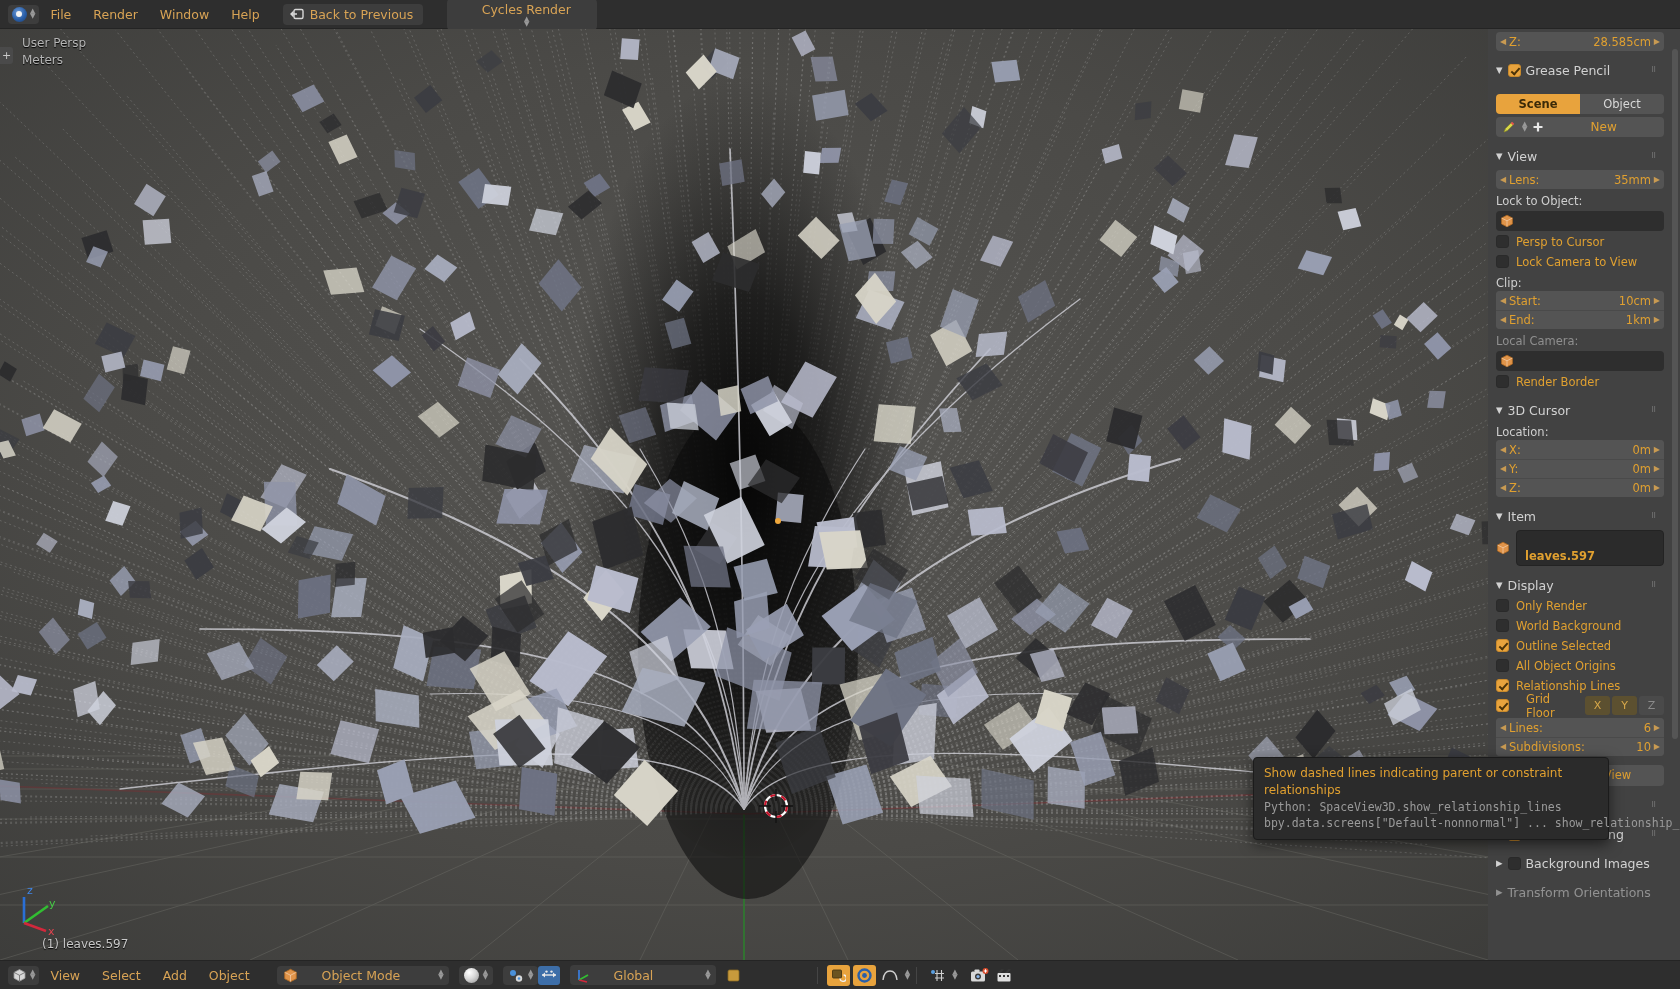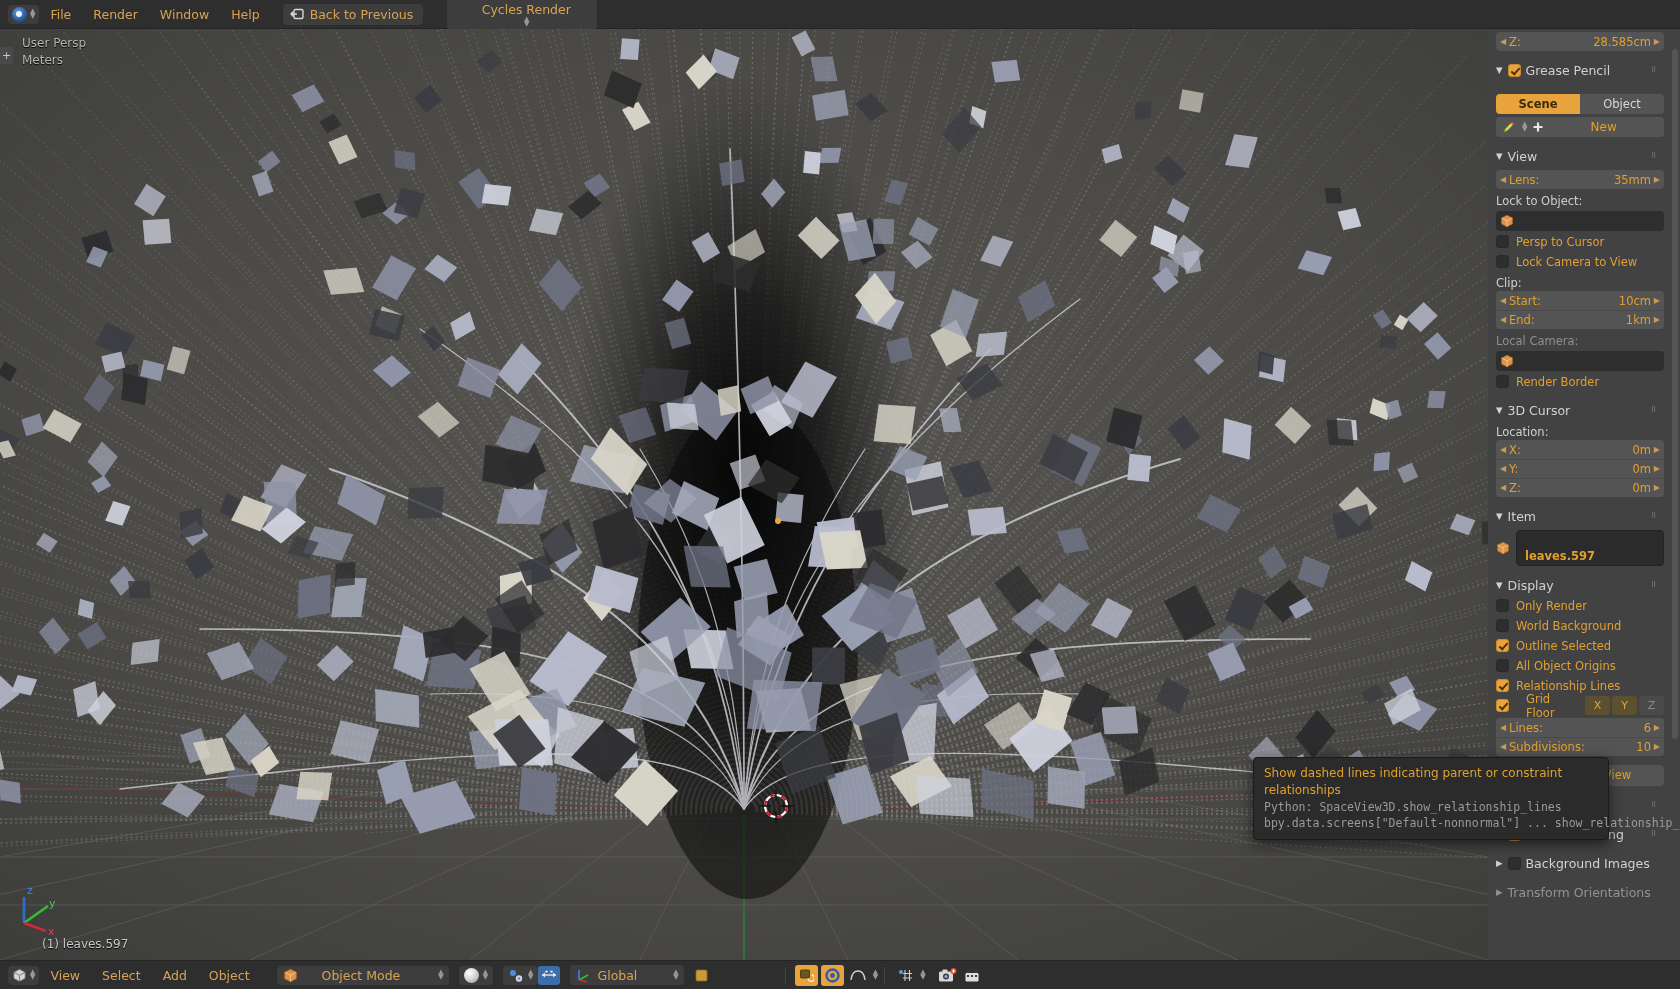--- a/index.html
+++ b/index.html
@@ -219,21 +219,21 @@
   }
   .pivot-select {
     display: flex; align-items: center; gap: 3px; margin-left: 10px;
     padding: 2px 5px; background: #3d3d3d; border-radius: 4px;
   }
   .tgl-btn {
     width: 22px; height: 19px; border-radius: 3px; background: #3d6ea8;
     display: flex; align-items: center; justify-content: center;
   }
   .orient-select {
-    display: flex; align-items: center; gap: 6px; margin-left: 10px;
+    display: flex; align-items: center; gap: 22px; margin-left: 10px;
     padding: 2px 5px 2px 5px; background: #3d3d3d; border-radius: 4px;
     color: #d8a355; font-size: 12.5px;
   }
   .orient-select .updown { margin-left: 30px; }
   .icon-btn {
     width: 23px; height: 21px; border-radius: 3px; background: #3d3d3d;
     display: flex; align-items: center; justify-content: center; margin-left: 3px;
   }
   .icon-btn.on { background: #e8a33d; }
   .icon-btn.flat { background: transparent; }

